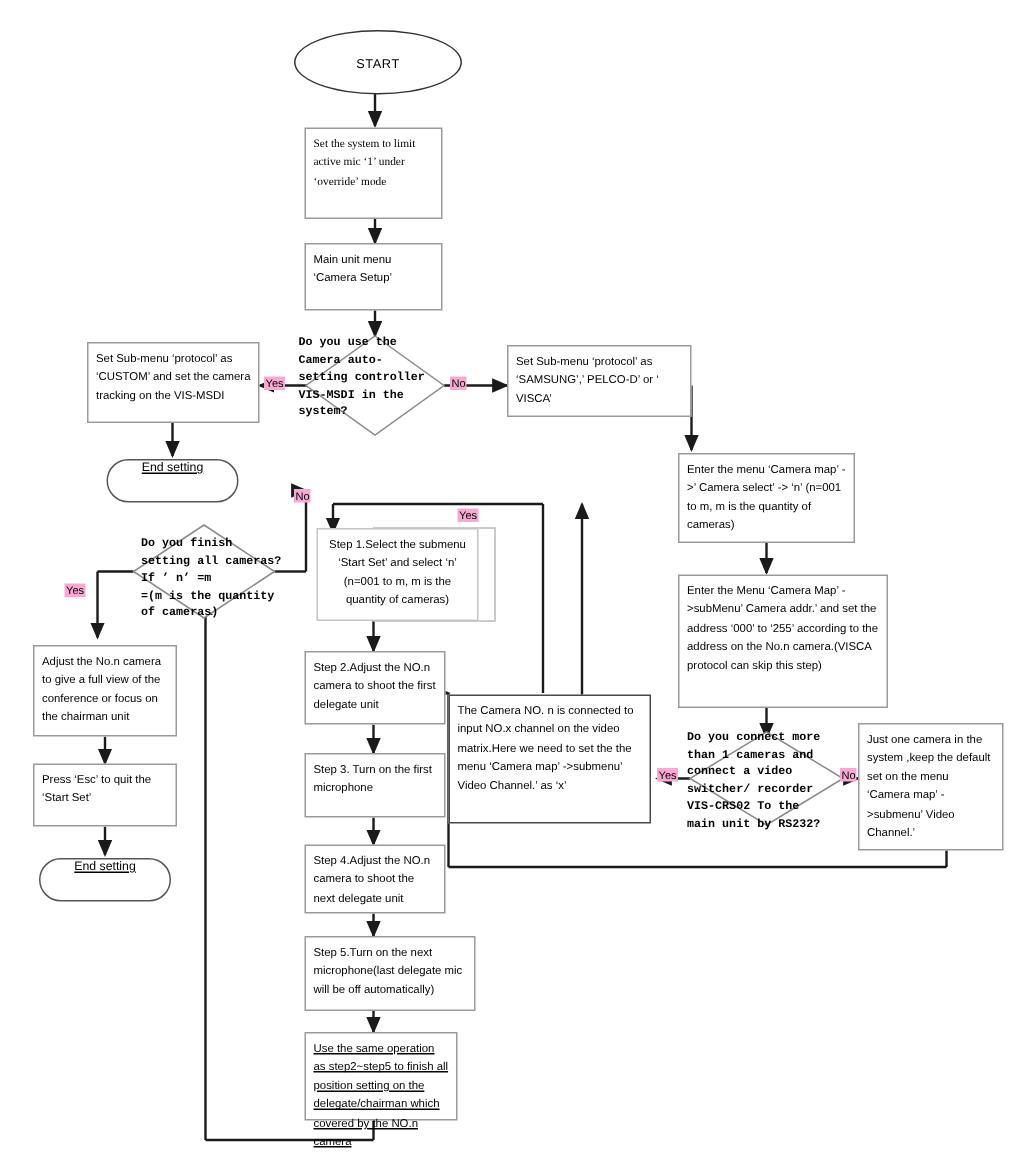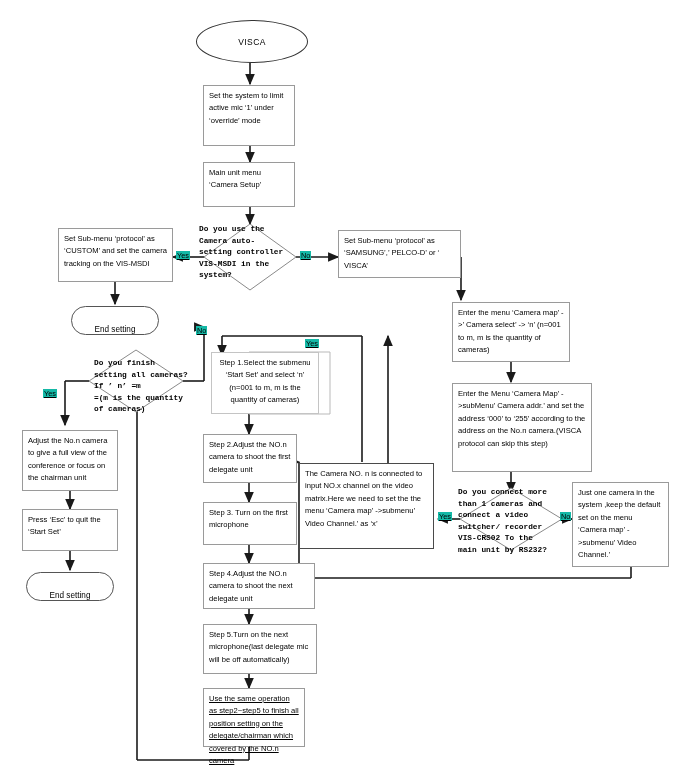--- a/index.html
+++ b/index.html
@@ -4,30 +4,30 @@
 <style>
   html,body{margin:0;padding:0;background:#ffffff;}
   body{width:676px;height:776px;overflow:hidden;
        font-family:"Liberation Sans","DejaVu Sans",sans-serif;}
   #chart{position:relative;width:676px;height:776px;background:#fff;}
   svg{position:absolute;left:0;top:0;width:676px;height:776px;}
   .node{position:absolute;box-sizing:border-box;color:#000;}
   .box{border:1px solid #9a9a9a;background:#fff;padding:4px 5px;
        font-size:7.6px;line-height:12.4px;}
   .term{border:1px solid #555;background:#fff;border-radius:22px;
-        display:flex;align-items:flex-end;justify-content:center;
-        font-size:8.2px;}
+        display:flex;align-items:flex-start;justify-content:center;
+        font-size:8.2px;text-decoration:underline;}
   .oval{border:1px solid #333;background:#fff;border-radius:50%;
         display:flex;align-items:center;justify-content:center;
         font-size:8.5px;letter-spacing:.4px;}
   .dia{font-size:7.8px;line-height:11.6px;font-weight:bold;padding:0;}
   .dia span{display:block;font-family:Liberation Mono, monospace;}
   .ctr{text-align:center;}
-  .lbl{position:absolute;font-size:7.4px;color:#000;background:#14b8a6;
-       padding:0 1px;line-height:9px;text-decoration:underline;}
+  .lbl{position:absolute;font-size:7.4px;color:#000;background:#f9a8d4;
+       padding:0 1px;line-height:9px;}
 </style>
 </head>
 <body>
 
 <div id="chart">
 
   <svg viewBox="0 0 676 776">
     <defs>
       <marker id="ah" markerWidth="8" markerHeight="8" refX="6.2" refY="3" orient="auto" markerUnits="strokeWidth">
         <path d="M0,0 L7,3 L0,6 z" fill="#1a1a1a"></path>
@@ -99,24 +99,24 @@
 
     <g stroke="#8a8a8a" stroke-width="1" fill="#ffffff">
       <polygon points="250,224 296,257 250,290 204,257"></polygon>
       <polygon points="136,350 183,381 136,412 89,381"></polygon>
       <polygon points="511,488 562,519 511,550 460,519"></polygon>
       <polygon points="249,352 330,352 330,414 249,414" fill="#fff" stroke="#b9b9b9"></polygon>
     </g>
   </svg>
 
   <div class="node oval" style="left:196px;top:20px;width:112px;height:43px;">
-    <span>VISCA</span>
-  </div>
-
-  <div class="node box" style="left:203px;top:85px;width:92px;height:61px;">
+    <span>START</span>
+  </div>
+
+  <div class="node box" style="left:203px;top:85px;width:92px;height:61px;font-family:Liberation Serif, serif;">
     <span>Set the system to limit active mic ‘1’ under ‘override’ mode</span>
   </div>
 
   <div class="node box" style="left:203px;top:162px;width:92px;height:45px;">
     <span>Main unit menu ‘Camera Setup’</span>
   </div>
 
   <div class="node dia" style="left:199px;top:224px;width:102px;height:66px;">
     <span>Do you use  the</span>
     <span>Camera auto-</span>
@@ -167,21 +167,21 @@
   </div>
 
   <div class="node box" style="left:203px;top:434px;width:94px;height:49px;">
     <span>Step 2.Adjust the NO.n camera to shoot the first delegate unit</span>
   </div>
 
   <div class="node box" style="left:203px;top:502px;width:94px;height:43px;">
     <span>Step 3. Turn on the first microphone</span>
   </div>
 
-  <div class="node box" style="left:203px;top:563px;width:112px;height:46px;">
+  <div class="node box" style="left:203px;top:563px;width:94px;height:46px;">
     <span>Step 4.Adjust the NO.n camera to shoot the next delegate unit</span>
   </div>
 
   <div class="node box" style="left:203px;top:624px;width:114px;height:50px;">
     <span>Step 5.Turn on the next microphone(last delegate mic will be off automatically)</span>
   </div>
 
   <div class="node box" style="left:203px;top:688px;width:102px;height:59px;text-decoration:underline;">
     <span>Use the same operation as step2~step5 to finish all position setting on the delegate/chairman which  covered by the NO.n camera</span>
   </div>

